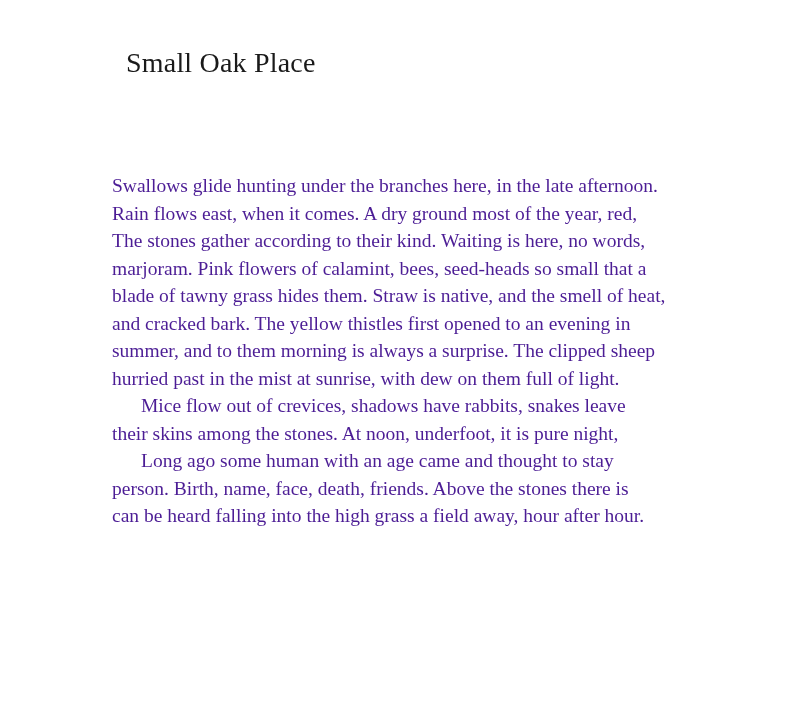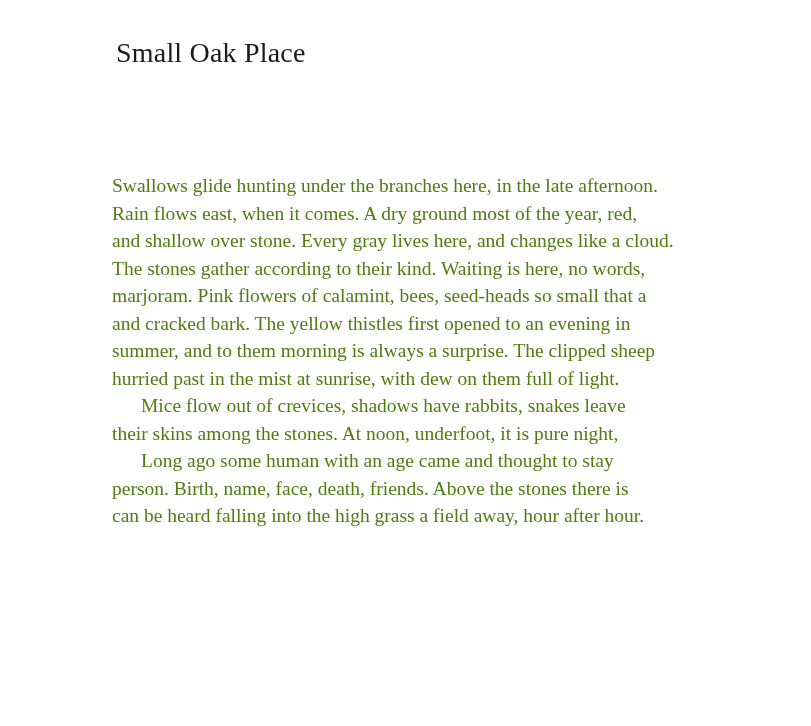--- a/index.html
+++ b/index.html
@@ -13,58 +13,58 @@
     height: 726px;
     background: #ffffff;
     overflow: hidden;
     font-family: "Liberation Serif", "DejaVu Serif", serif;
     color: #1a1a1a;
   }
   .title {
     position: absolute;
     left: 112px;
     top: 33px;
-    margin: 4px;
+    margin: 14px;
     font-size: 28px;
     font-weight: 400;
     letter-spacing: 0.2px;
     color: #1a1a1a;
     white-space: nowrap;
   }
   .body-text {
     position: absolute;
     left: 112px;
     top: 172px;
     width: 620px;
     font-size: 19.5px;
     line-height: 27.5px;
-    color: #4d7c0f;
+    color: #4c1d95;
   }
   .paragraph {
     margin: 0;
   }
   .text-line {
     white-space: nowrap;
   }
   .text-line.indent {
     padding-left: 29px;
   }
 </style>
 </head>
 <body>
 
 <div class="page">
   <h1 class="title">Small Oak Place</h1>
   <div class="body-text">
       <div class="paragraph">
         <div class="text-line">Swallows glide hunting under the branches here, in the late afternoon.</div>
         <div class="text-line">Rain flows east, when it comes. A dry ground most of the year, red,</div>
-        <div class="text-line">and shallow over stone. Every gray lives here, and changes like a cloud.</div>
         <div class="text-line">The stones gather according to their kind. Waiting is here, no words,</div>
         <div class="text-line">marjoram. Pink flowers of calamint, bees, seed-heads so small that a</div>
+        <div class="text-line">blade of tawny grass hides them. Straw is native, and the smell of heat,</div>
         <div class="text-line">and cracked bark. The yellow thistles first opened to an evening in</div>
         <div class="text-line">summer, and to them morning is always a surprise. The clipped sheep</div>
         <div class="text-line">hurried past in the mist at sunrise, with dew on them full of light.</div>
       </div>
       <div class="paragraph">
         <div class="text-line indent">Mice flow out of crevices, shadows have rabbits, snakes leave</div>
         <div class="text-line">their skins among the stones. At noon, underfoot, it is pure night,</div>
       </div>
       <div class="paragraph">
         <div class="text-line indent">Long ago some human with an age came and thought to stay</div>

